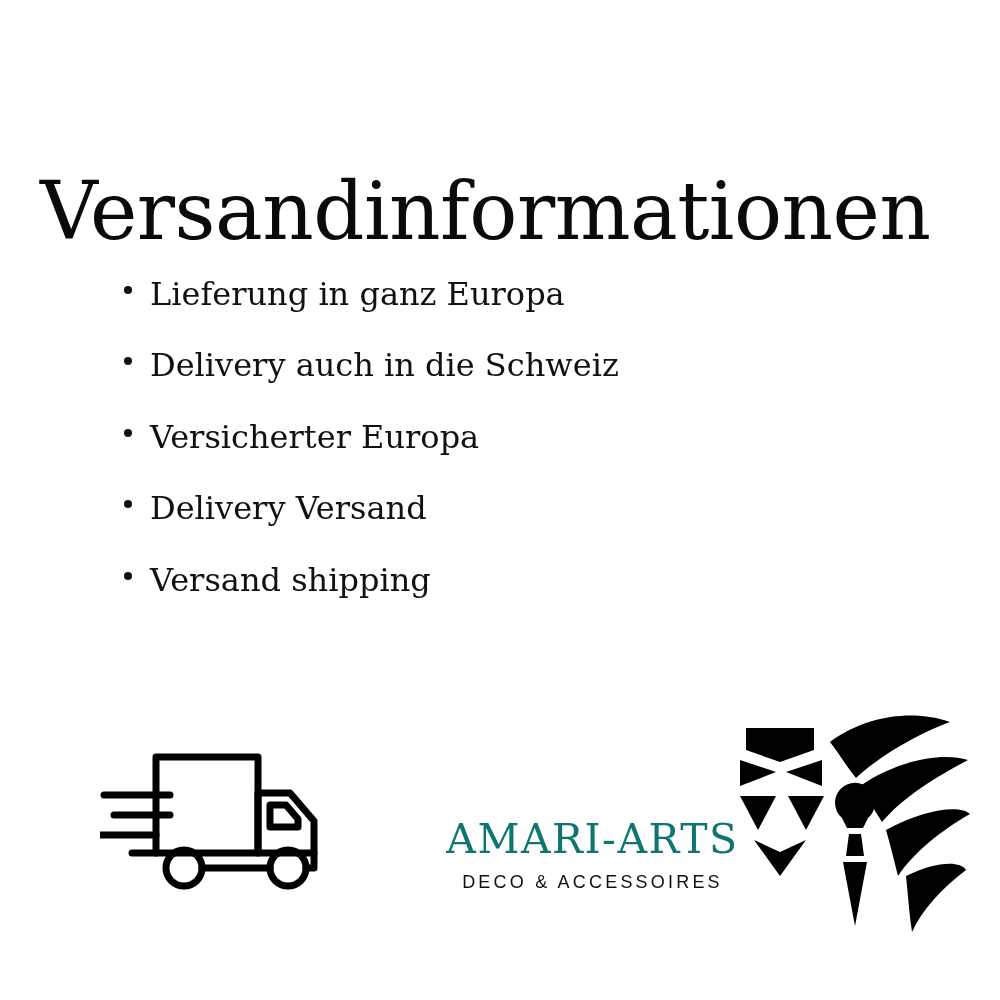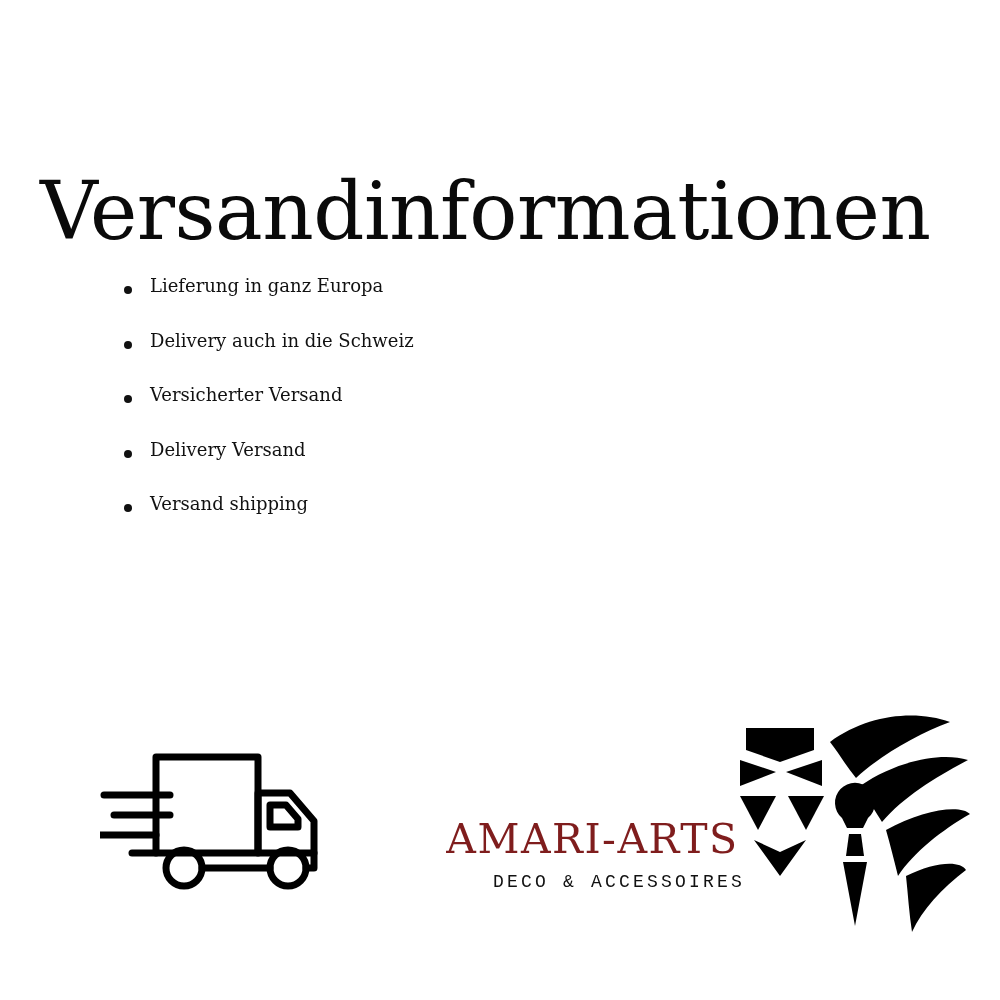--- a/index.html
+++ b/index.html
@@ -44,21 +44,21 @@
     list-style: none;
     margin: 0;
     padding: 0;
   }
 
   .bullet-item {
     position: relative;
     padding-left: 30px;
     margin: 0 0 33px 0;
     font-family: "DejaVu Serif", "Liberation Serif", serif;
-    font-size: 18px;
+    font-size: 32px;
     line-height: 1.2;
     color: #111111;
   }
 
   .bullet-item .dot {
     position: absolute;
     left: 4px;
     top: 11px;
     width: 8px;
     height: 8px;
@@ -87,32 +87,31 @@
     left: 0;
     top: 125px;
     width: 305px;
     text-align: center;
   }
 
   .brand-name {
     font-family: "DejaVu Serif", "Liberation Serif", serif;
     font-size: 41px;
     letter-spacing: 1.5px;
-    color: #7f1d1d;
+    color: #0f766e;
     white-space: nowrap;
   }
 
   .brand-sub {
     margin-top: 9px;
-    font-family: Liberation Mono, monospace;
+    font-family: Liberation Sans, sans-serif;
     font-size: 18px;
     letter-spacing: 3.2px;
     color: #111111;
     white-space: nowrap;
-    text-align: right;
   }
 
   .brand-mark {
     position: absolute;
     left: 270px;
     top: 0;
     width: 260px;
     height: 260px;
   }
 </style>
@@ -127,21 +126,21 @@
     <li class="bullet-item">
       <span class="dot"></span>
       <span>Lieferung in ganz Europa</span>
     </li>
     <li class="bullet-item">
       <span class="dot"></span>
       <span>Delivery auch in die Schweiz</span>
     </li>
     <li class="bullet-item">
       <span class="dot"></span>
-      <span>Versicherter Versand</span>
+      <span>Versicherter Europa</span>
     </li>
     <li class="bullet-item">
       <span class="dot"></span>
       <span>Delivery Versand</span>
     </li>
     <li class="bullet-item">
       <span class="dot"></span>
       <span>Versand shipping</span>
     </li>
   </ul>

